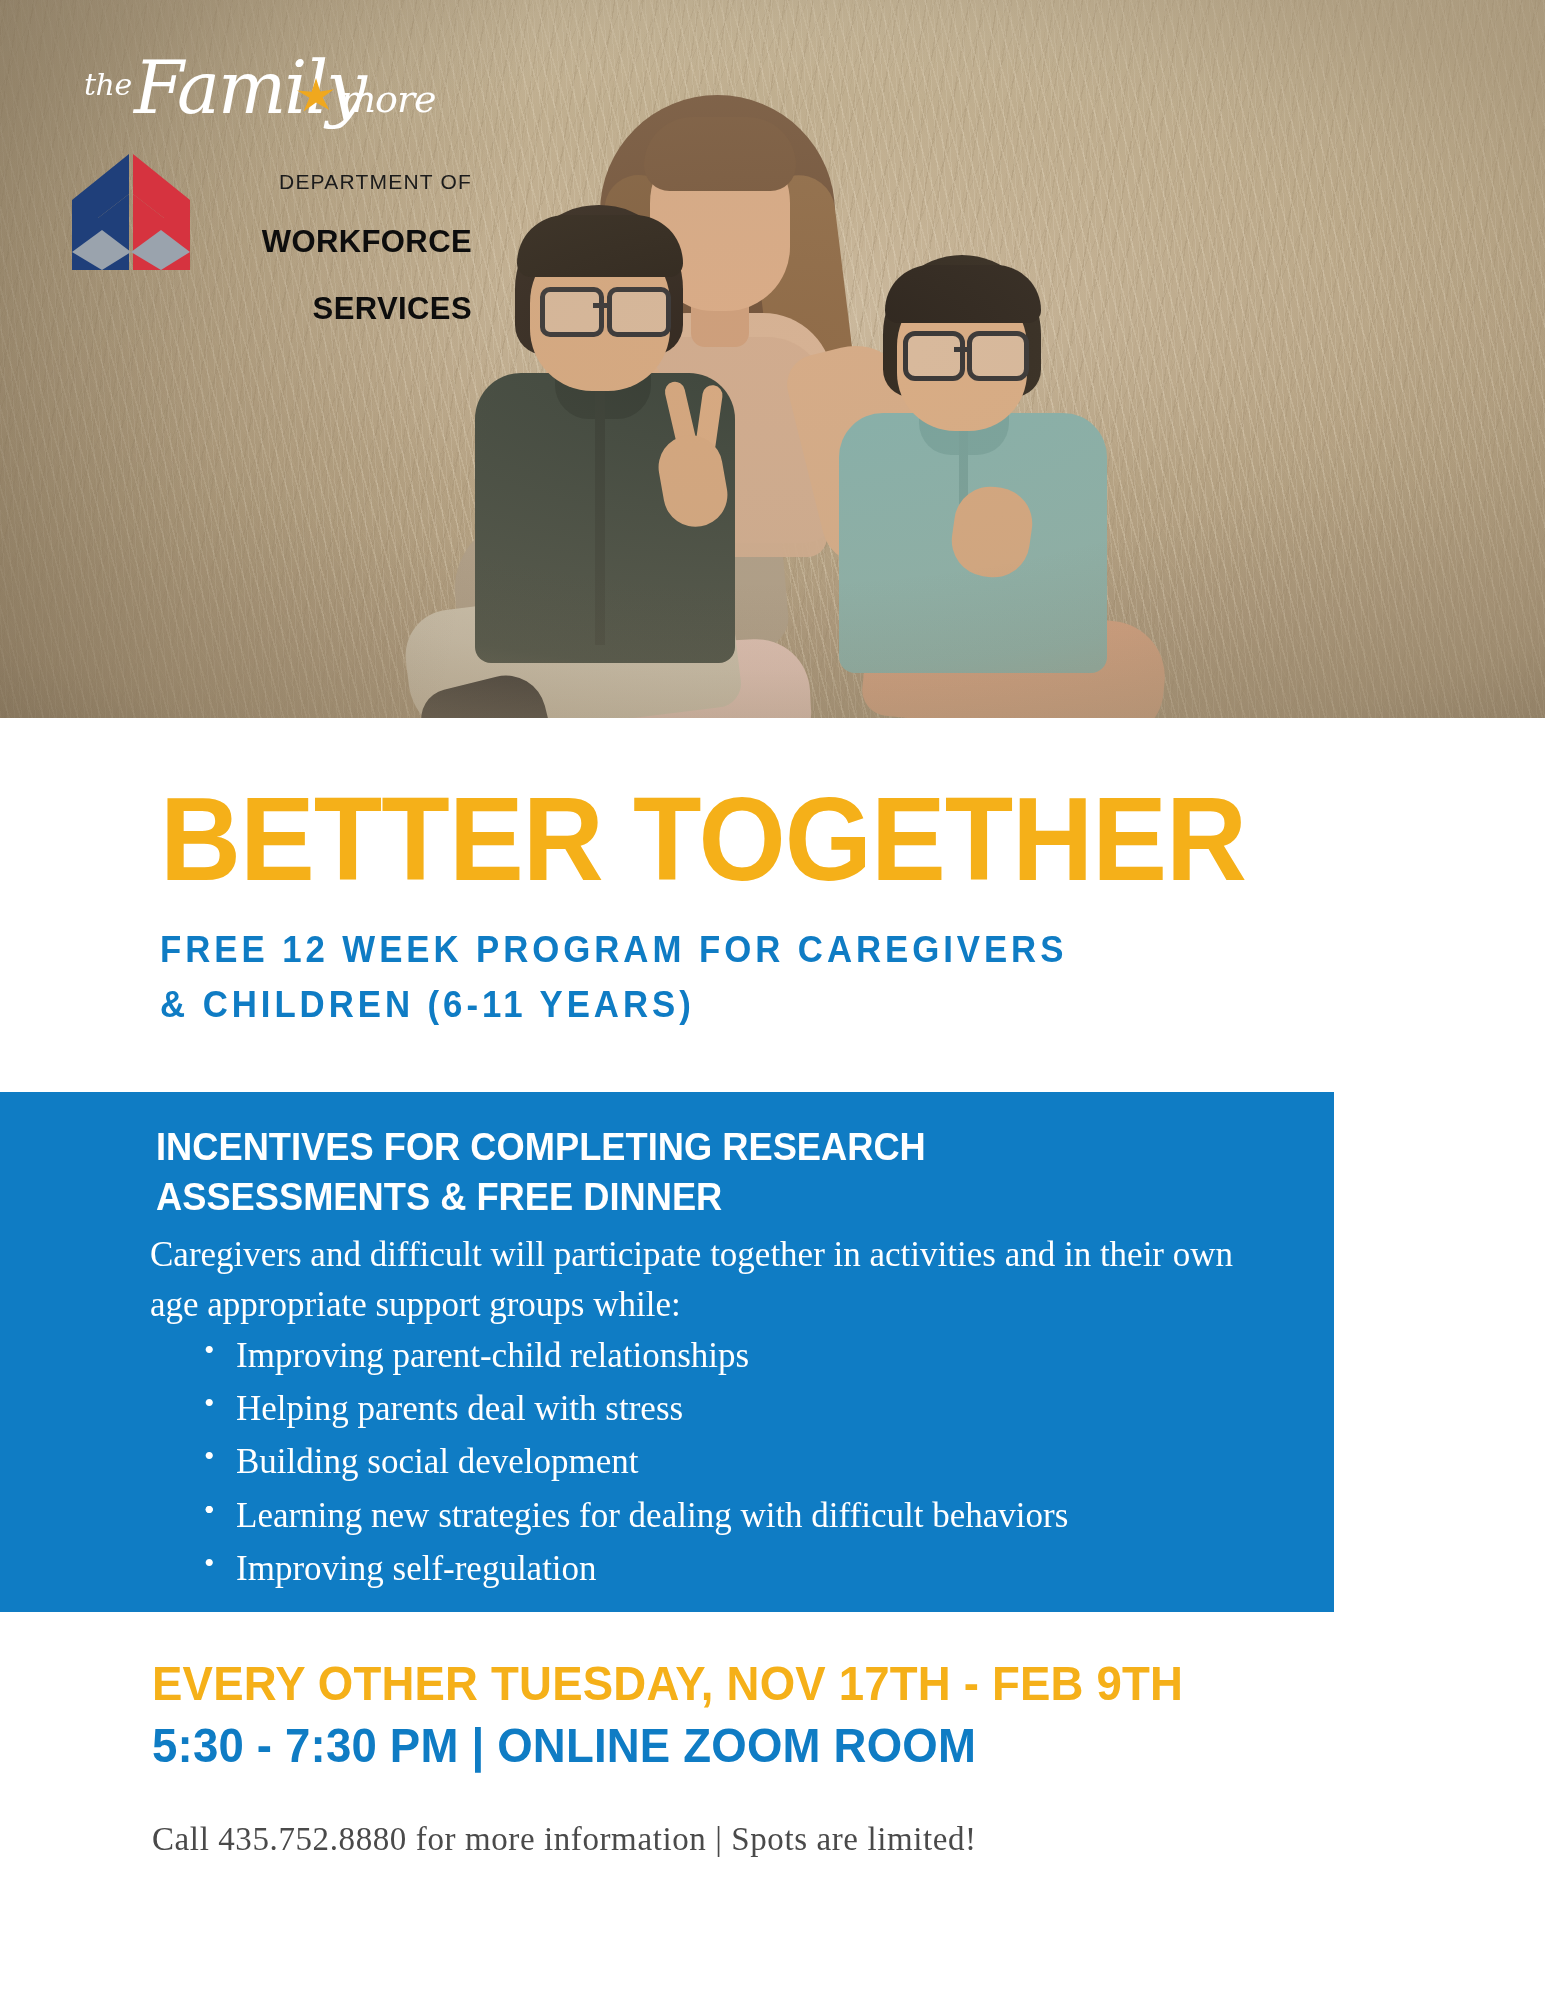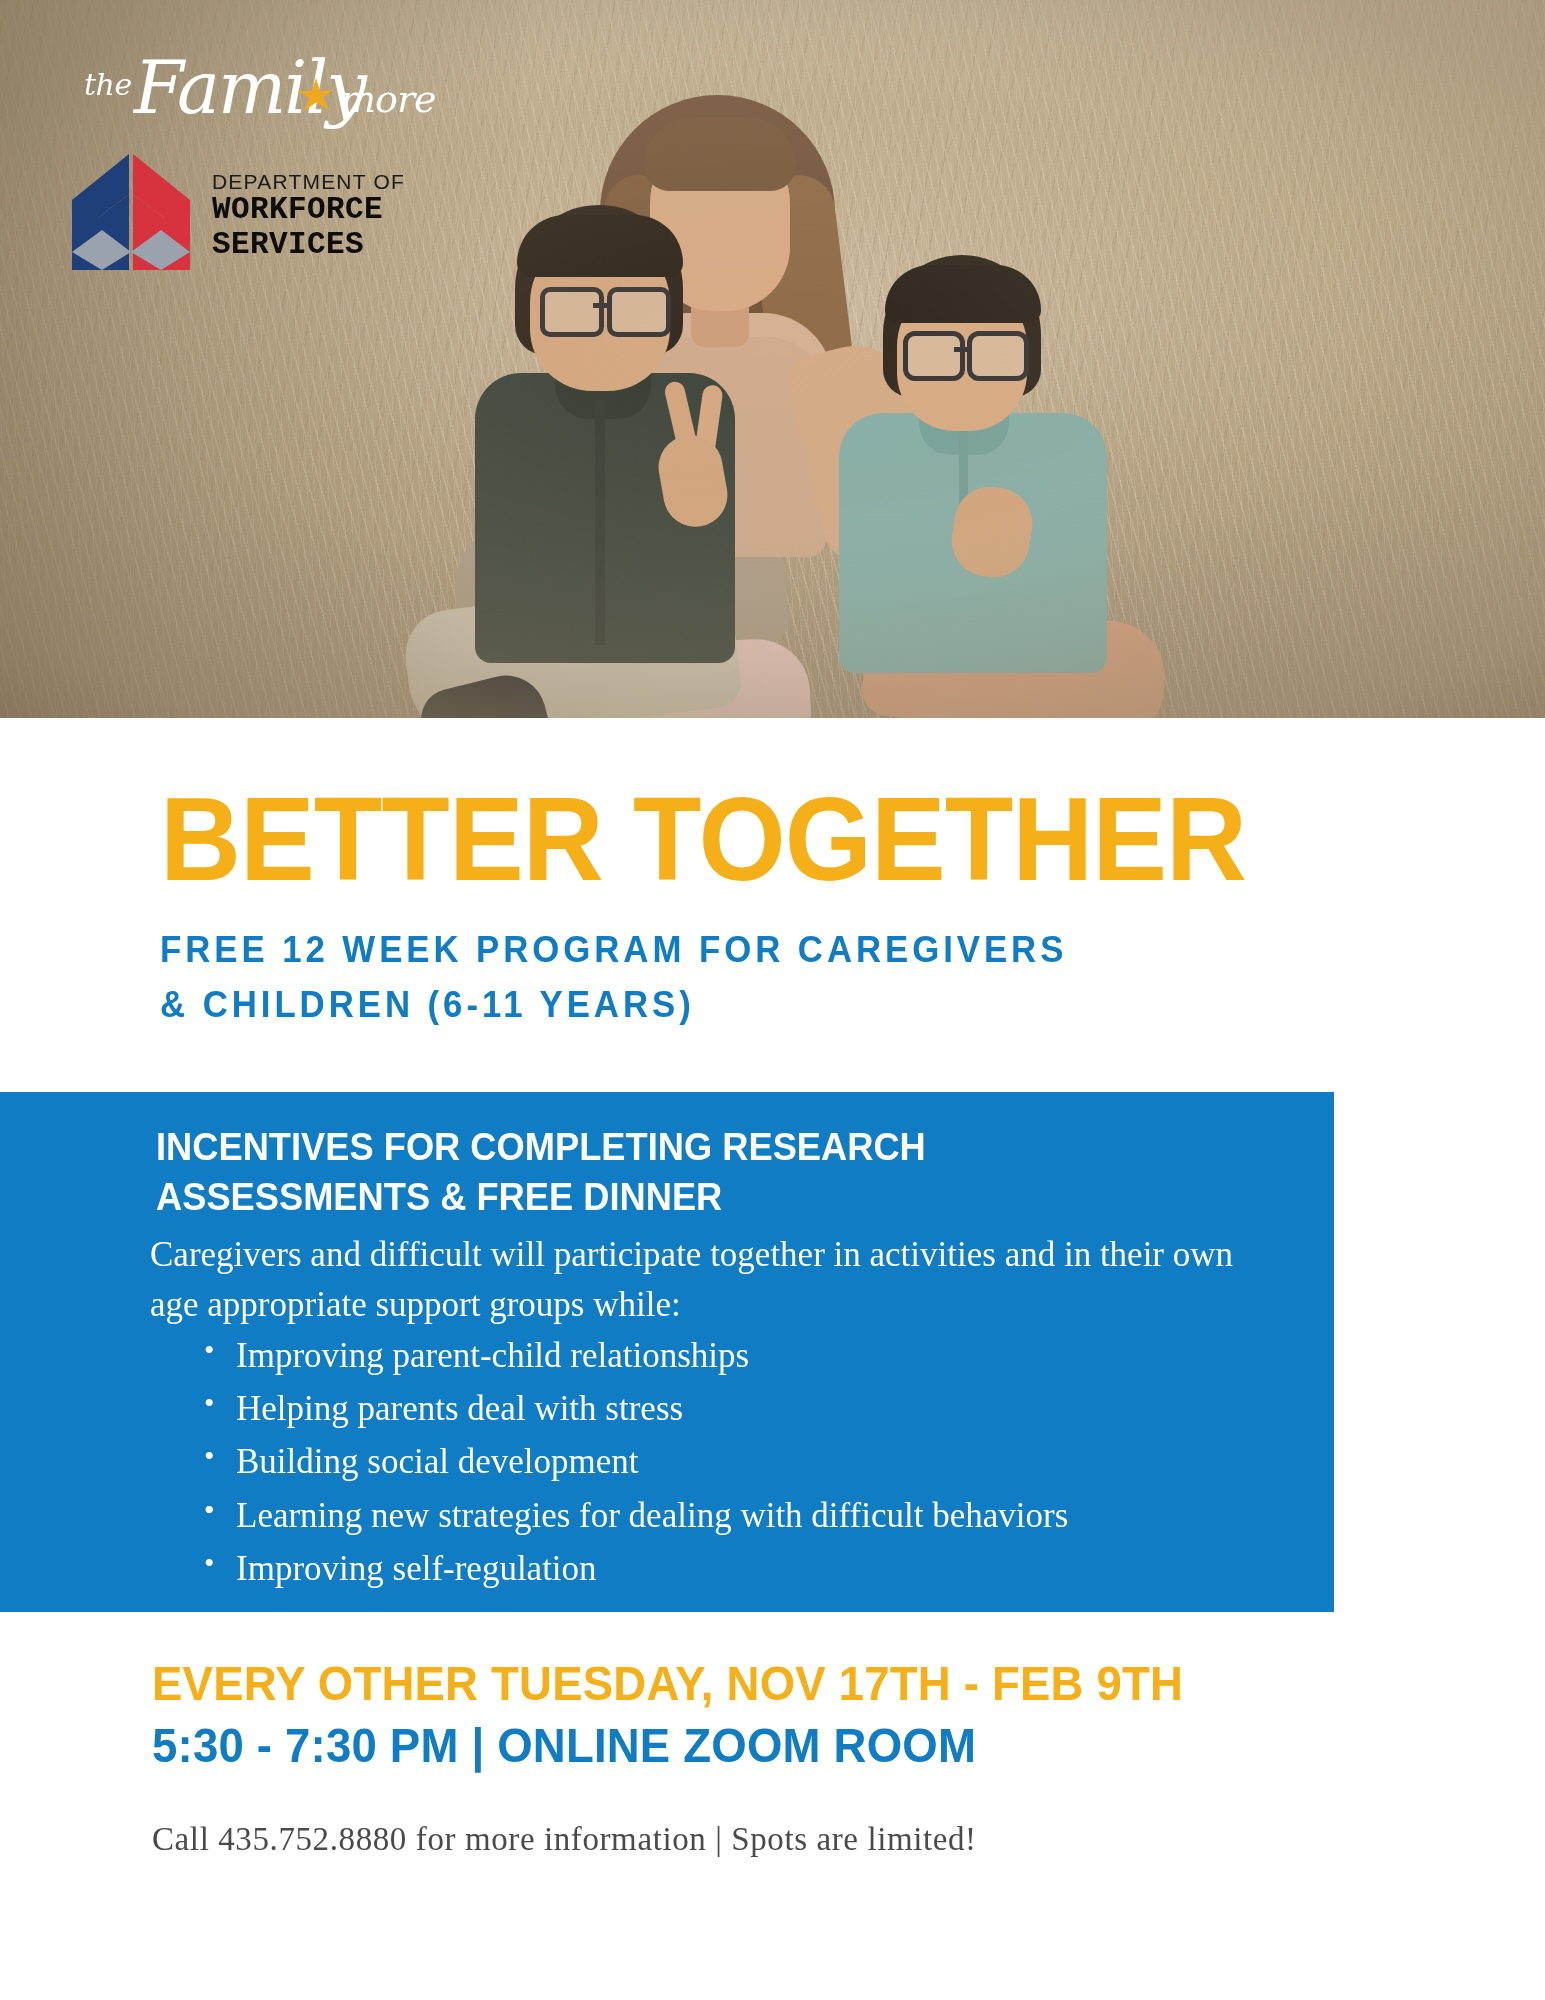--- a/index.html
+++ b/index.html
@@ -20,20 +20,21 @@
 
   
   .hero {
     position: absolute;
     left: 0;
     top: 0;
     width: 1545px;
     height: 718px;
     overflow: hidden;
     background: #b6a88c;
+    text-align: right;
   }
   .hero-photo {
     position: absolute;
     inset: 0;
     background:
       radial-gradient(ellipse 70% 55% at 52% 44%, rgba(222,205,181,0.55) 0%, rgba(190,170,140,0.15) 55%, rgba(0,0,0,0) 75%),
       linear-gradient(178deg, #cbbda0 0%, #c3b394 14%, #bcaa8a 32%, #b6a384 50%, #b09d7e 68%, #a89478 86%, #9e8b70 100%);
   }
   
   .grass {
@@ -186,26 +187,27 @@
   .dws-text { position: absolute; left: 140px; top: 22px; width: 260px; }
   .dws-dept {
     font-family: "Liberation Sans", sans-serif;
     font-size: 21px;
     letter-spacing: 1.2px;
     color: #1b1b1b;
     font-weight: 400;
     line-height: 1.1;
   }
   .dws-work {
-    font-family: Liberation Mono, monospace;
+    font-family: Liberation Sans, sans-serif;
     font-size: 31px;
     font-weight: bold;
     letter-spacing: 0.4px;
     color: #0d0d0d;
     line-height: 1.12;
+    margin-top: 32px;
   }
 
   
   .headline-wrap {
     position: absolute;
     left: 0;
     top: 718px;
     width: 1545px;
     height: 355px;
     background: #ffffff;

